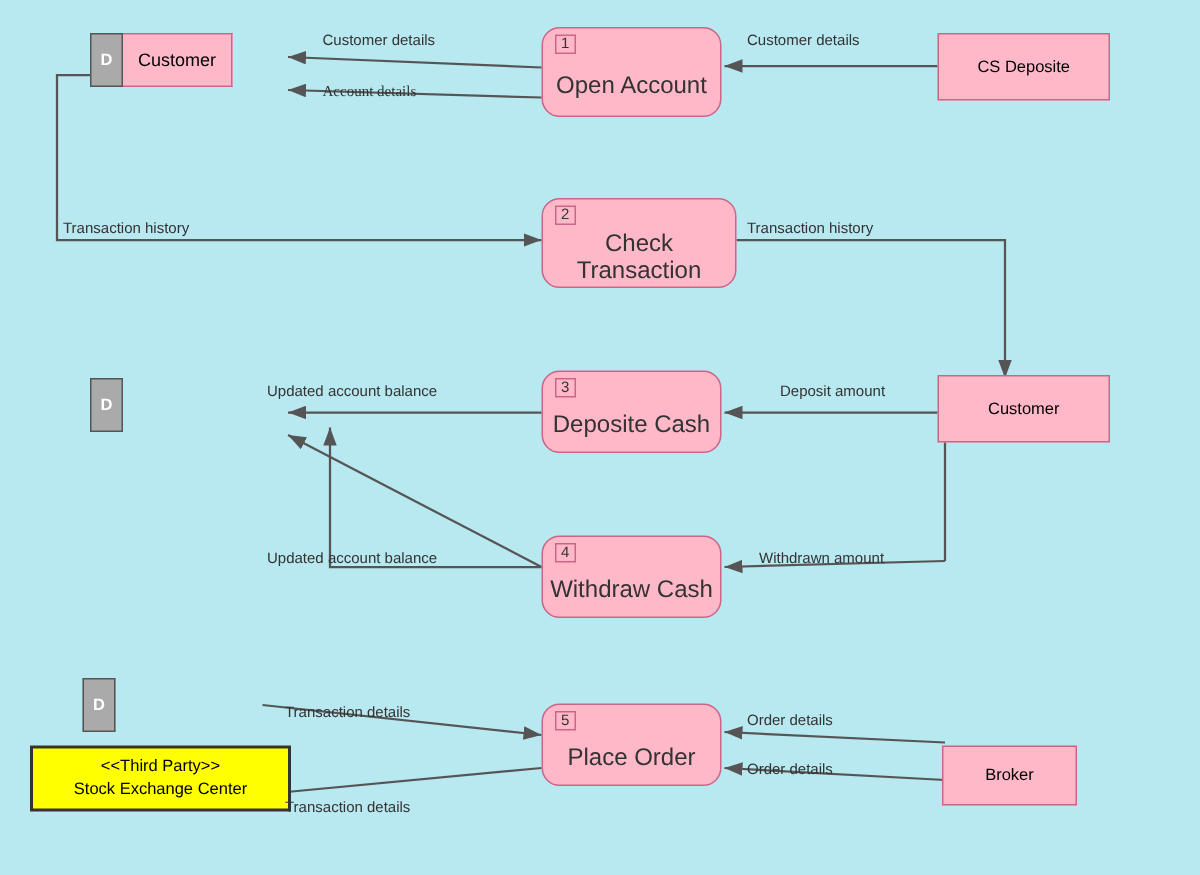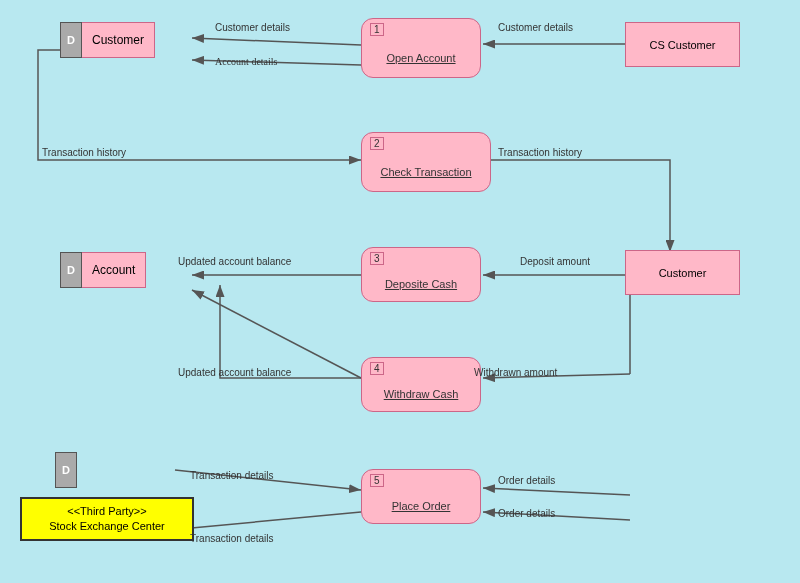--- a/index.html
+++ b/index.html
@@ -38,25 +38,24 @@
       top: 4px;
       left: 8px;
       font-size: 10px;
       color: #333;
       border: 1px solid #cc6688;
       padding: 0 3px;
       background: #ffb8c8;
     }
 
     .process-label {
-      font-size: 11px;
+      font-size: 16px;
       color: #333;
       font-weight: normal;
       margin-top: 19px;
-      text-decoration: underline;
     }
 
     
     .entity-box {
       position: absolute;
       background: #ffb8c8;
       border: 1.5px solid #cc6688;
       display: flex;
       align-items: center;
       justify-content: center;
@@ -188,36 +187,38 @@
     <span class="process-number">4</span>
     <span class="process-label">Withdraw Cash</span>
   </div>
 
   <div class="process-box" style="left:361px; top:469px; width:120px; height:55px;">
     <span class="process-number">5</span>
     <span class="process-label">Place Order</span>
   </div>
 
   <div class="entity-box" style="left:625px; top:22px; width:115px; height:45px;">
-    <span>CS Customer</span>
+    <span>CS Deposite</span>
   </div>
 
   <div class="entity-box" style="left:625px; top:250px; width:115px; height:45px;">
     <span>Customer</span>
   </div>
 
+  <div class="entity-box" style="left:628px; top:497px; width:90px; height:40px;">
+    <span>Broker</span>
+  </div>
 
   <div class="datastore-container" style="left:60px; top:22px;">
     <div class="datastore-d">D</div>
     <div class="datastore-label">Customer</div>
   </div>
 
   <div class="datastore-container" style="left:60px; top:252px;">
     <div class="datastore-d">D</div>
-    <div class="datastore-label">Account</div>
   </div>
 
   <div class="datastore-container" style="left:55px; top:452px;">
     <div class="datastore-d">D</div>
   </div>
 
   <div class="special-box" style="left:20px; top:497px; width:174px; height:44px; font-size:11px; line-height:1.4;">
     <span>&lt;&lt;Third Party&gt;&gt;<br>Stock Exchange Center</span>
   </div>
 
@@ -230,21 +231,21 @@
   <span class="arrow-label" style="left:42px; top:147px;">Transaction history</span>
 
   <span class="arrow-label" style="left:498px; top:147px;">Transaction history</span>
 
   <span class="arrow-label" style="left:178px; top:256px;">Updated account balance</span>
 
   <span class="arrow-label" style="left:520px; top:256px;">Deposit amount</span>
 
   <span class="arrow-label" style="left:178px; top:367px;">Updated account balance</span>
 
-  <span class="arrow-label" style="left:474px; top:367px;">Withdrawn amount</span>
+  <span class="arrow-label" style="left:506px; top:367px;">Withdrawn amount</span>
 
   <span class="arrow-label" style="left:190px; top:470px;">Transaction details</span>
 
   <span class="arrow-label" style="left:498px; top:475px;">Order details</span>
 
   <span class="arrow-label" style="left:498px; top:508px;">Order details</span>
 
   <span class="arrow-label" style="left:190px; top:533px;">Transaction details</span>
 
 </div>

